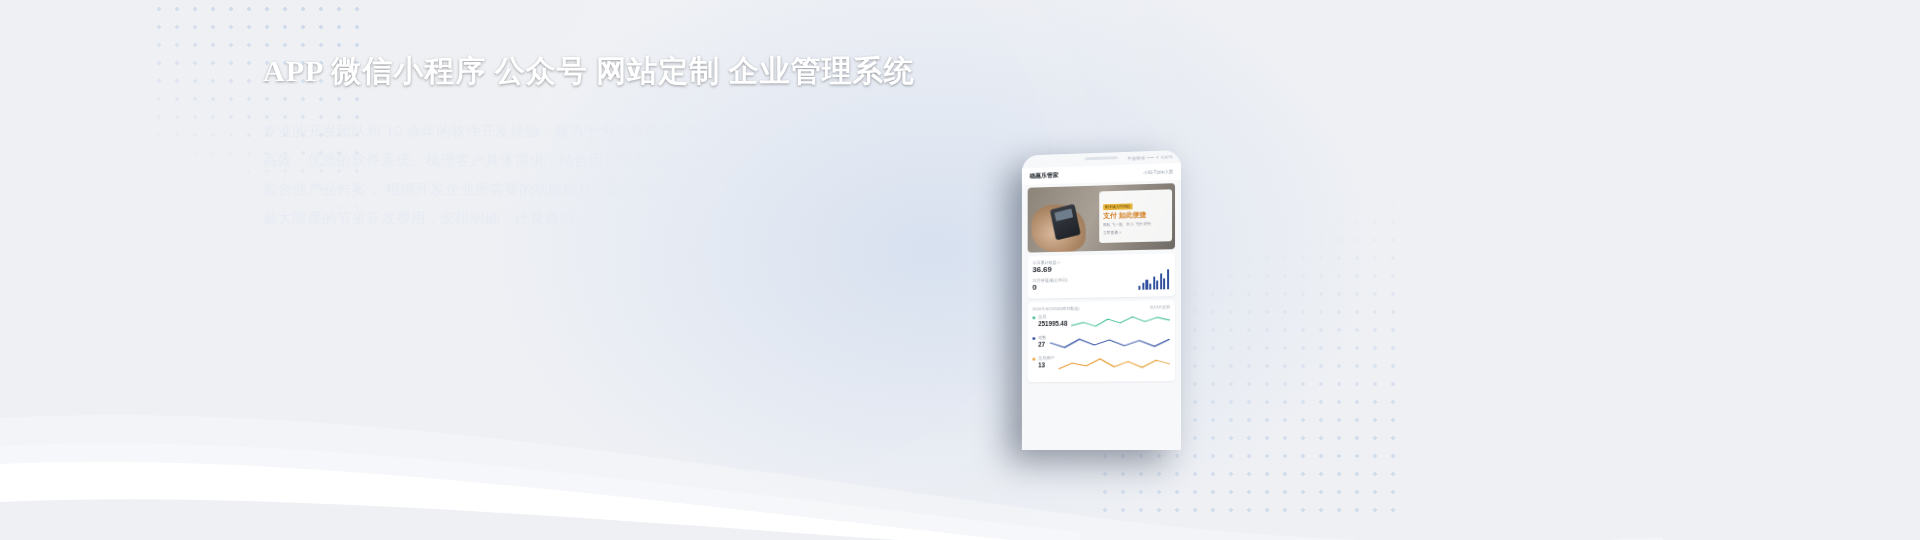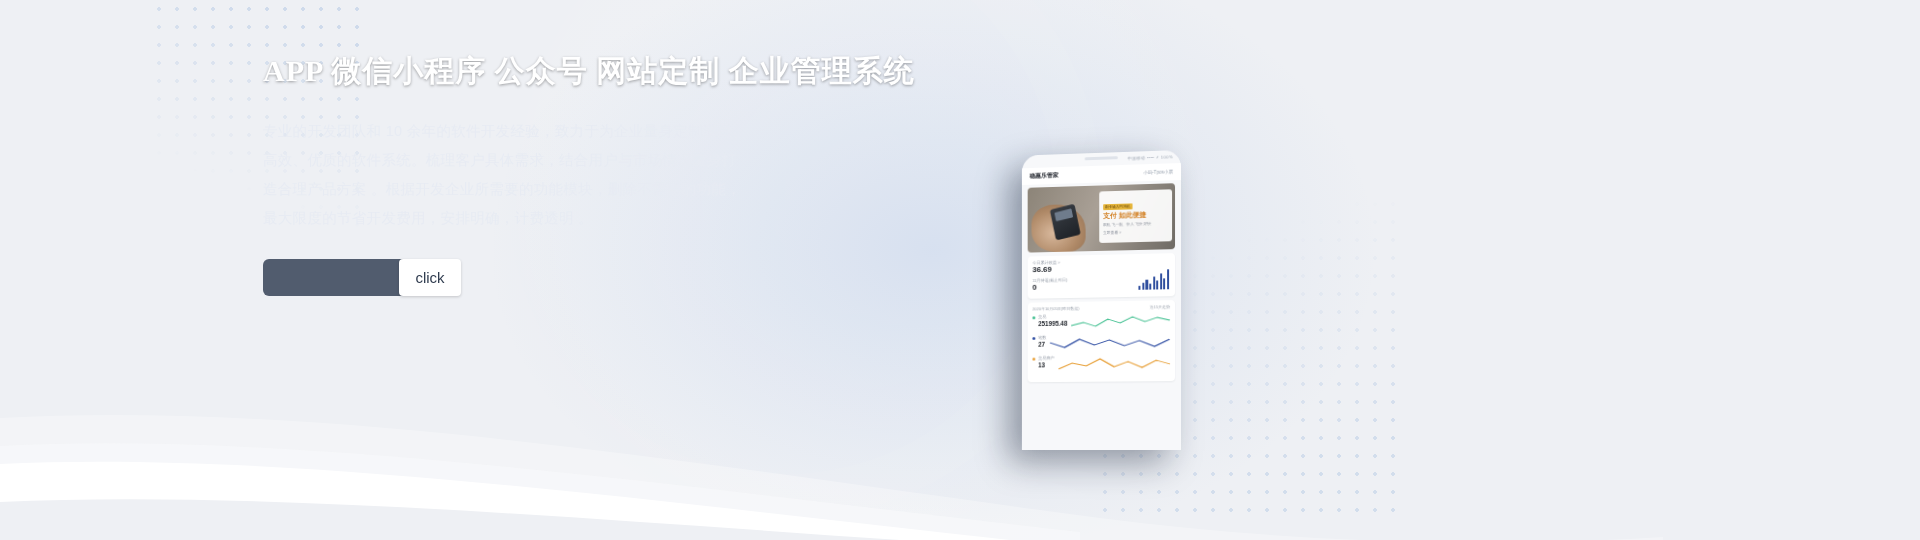--- a/index.html
+++ b/index.html
@@ -255,24 +255,20 @@
   <div class="copy">
     <div class="headline">APP 微信小程序 公众号 网站定制 企业管理系统</div>
     <div class="para">
       <p>专业的开发团队和 10 余年的软件开发经验，致力于为企业量身定制满意、</p>
       <p>高效、优质的软件系统。梳理客户具体需求，结合用户与市场情况量身打</p>
       <p>造合理产品方案 。根据开发企业所需要的功能模块，删除不需要的功能，</p>
       <p>最大限度的节省开发费用，安排明确，计费透明 。</p>
     </div>
   </div>
 
-  <div class="cta">
-    <div class="cta-bar"></div>
-    <button class="cta-btn">click</button>
-  </div>
 
   <div class="phone">
     <div class="phone-notch"></div>
     <div class="phone-status">
       <span>中国移动 ••••  ⚡ 100%</span>
     </div>
     <div class="phone-nav">
       <span class="title">稳惠乐管家</span>
       <span class="sub">小码-Tpos小票</span>
     </div>

